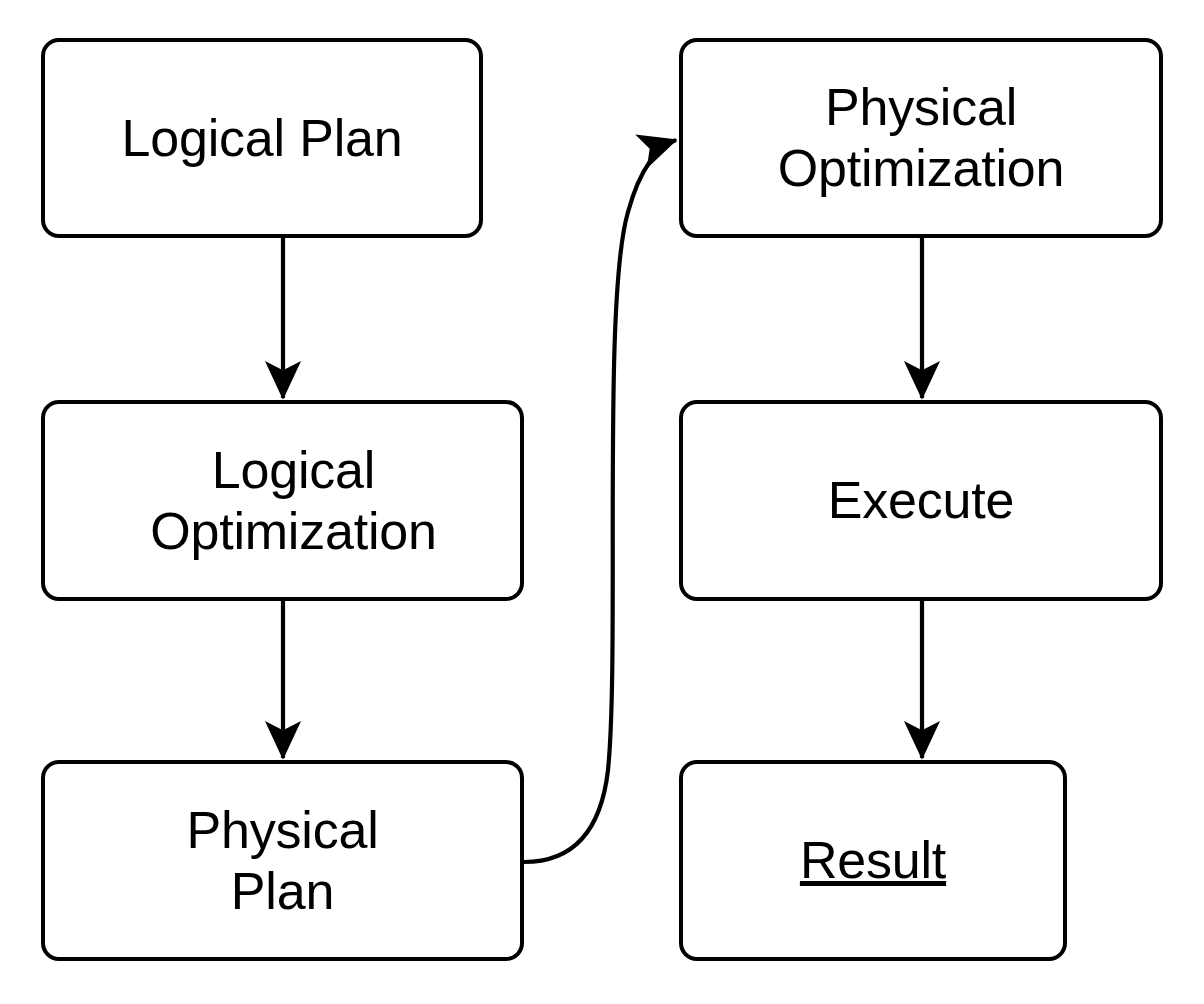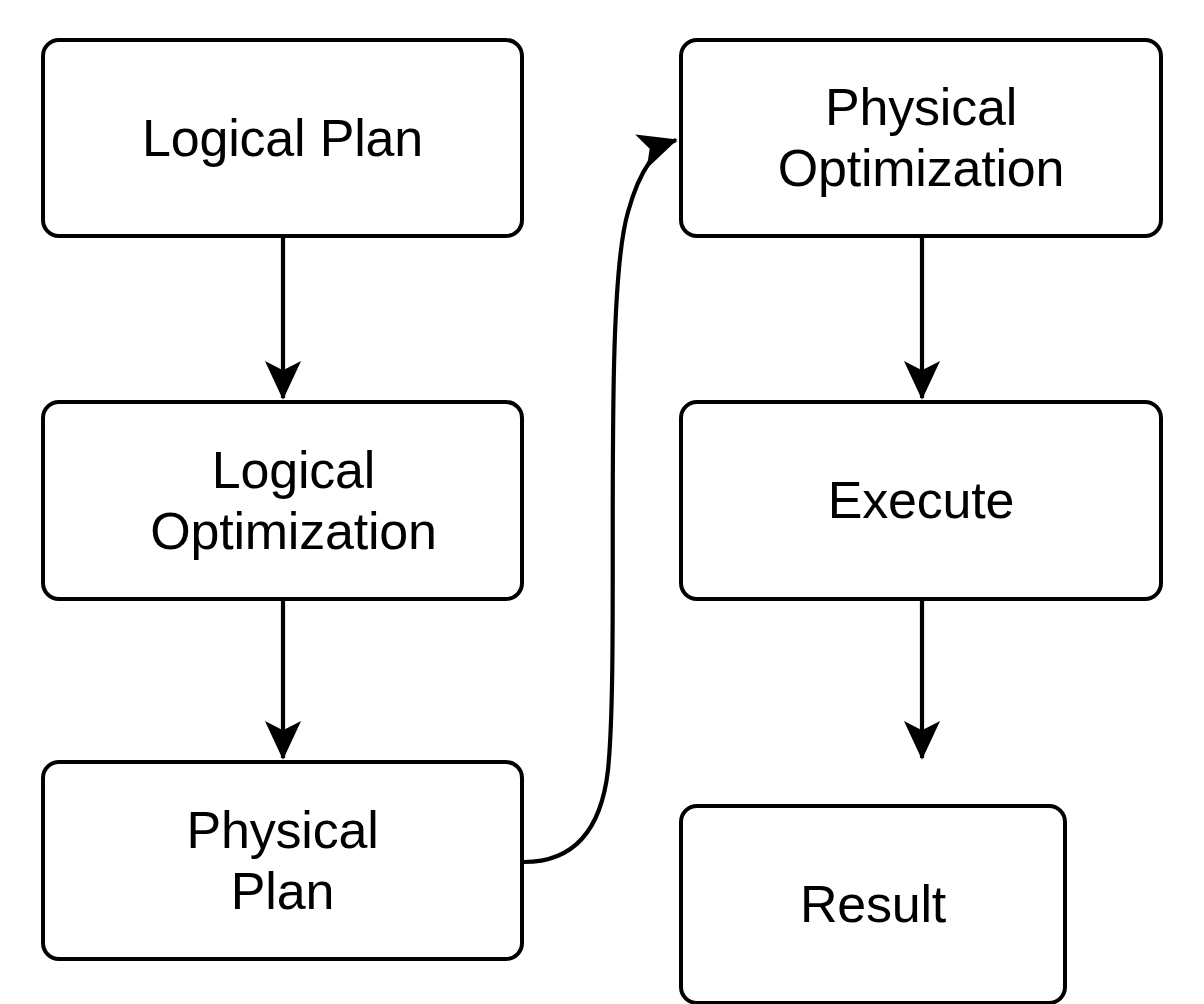--- a/index.html
+++ b/index.html
@@ -41,26 +41,26 @@
     font-family: "Liberation Sans", sans-serif;
     font-size: 52px;
     line-height: 1.17;
     color: #000000;
     font-weight: 400;
     letter-spacing: -0.2px;
     white-space: pre-line;
     padding: 0 8px;
   }
   
-  #node-logical-plan          { left: 41px;  top: 38px;  width: 483px; height: 200px; }
+  #node-logical-plan          { left: 41px;  top: 38px;  width: 442px; height: 200px; }
   #node-logical-optimization  { left: 41px;  top: 400px; width: 483px; height: 201px; padding-left: 22px; }
   #node-physical-plan         { left: 41px;  top: 760px; width: 483px; height: 201px; }
   #node-physical-optimization { left: 679px; top: 38px;  width: 484px; height: 200px; }
   #node-execute               { left: 679px; top: 400px; width: 484px; height: 201px; text-align: right; }
-  #node-result                { left: 679px; top: 804px; width: 388px; height: 201px; }
+  #node-result                { left: 679px; top: 760px; width: 388px; height: 201px; text-decoration: underline; }
 </style>
 </head>
 <body>
 
 <div id="canvas">
 
   <svg id="edges" viewBox="0 0 1204 1004" width="1204" height="1004" xmlns="http://www.w3.org/2000/svg">
     <defs>
       <marker id="arrowhead" markerWidth="10" markerHeight="9" refX="9.2" refY="4.5" orient="auto" markerUnits="strokeWidth">
         <path d="M 0.4 0.2 L 9.6 4.5 L 0.4 8.8 L 2.6 4.5 Z" fill="#000000"></path>

